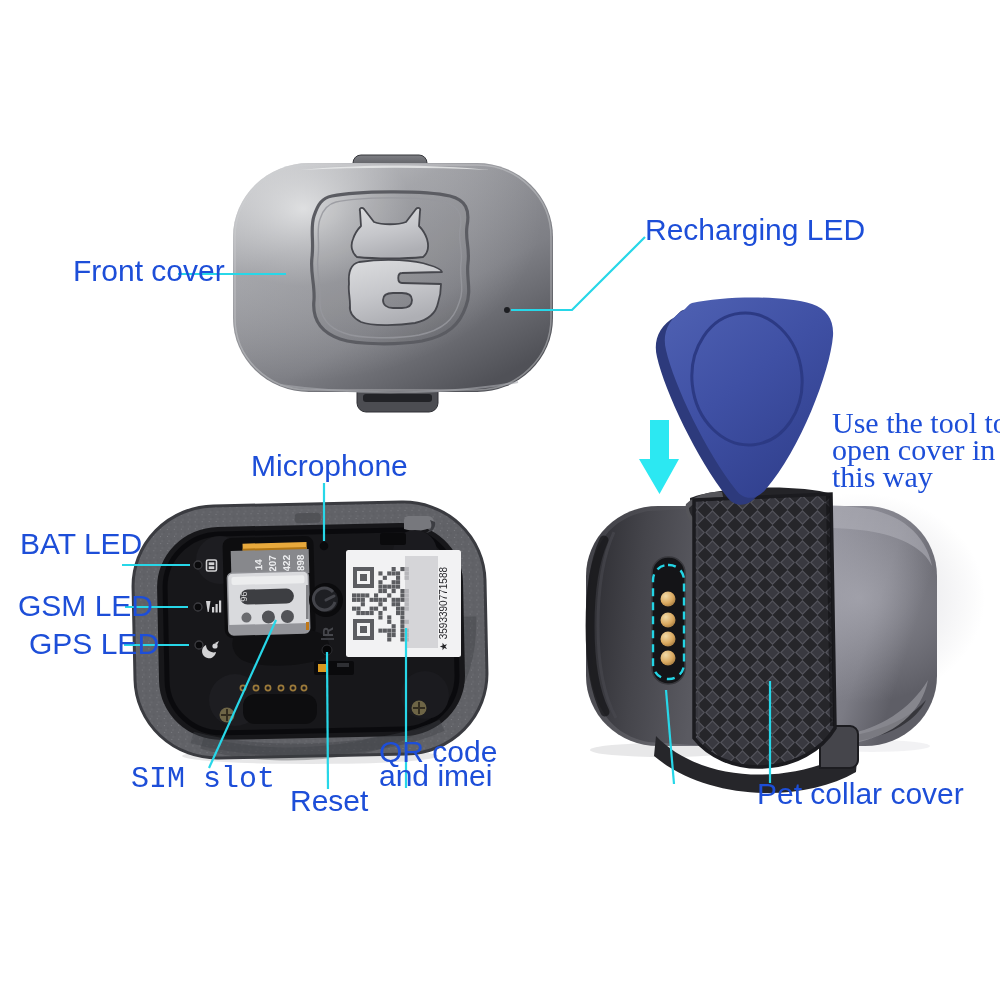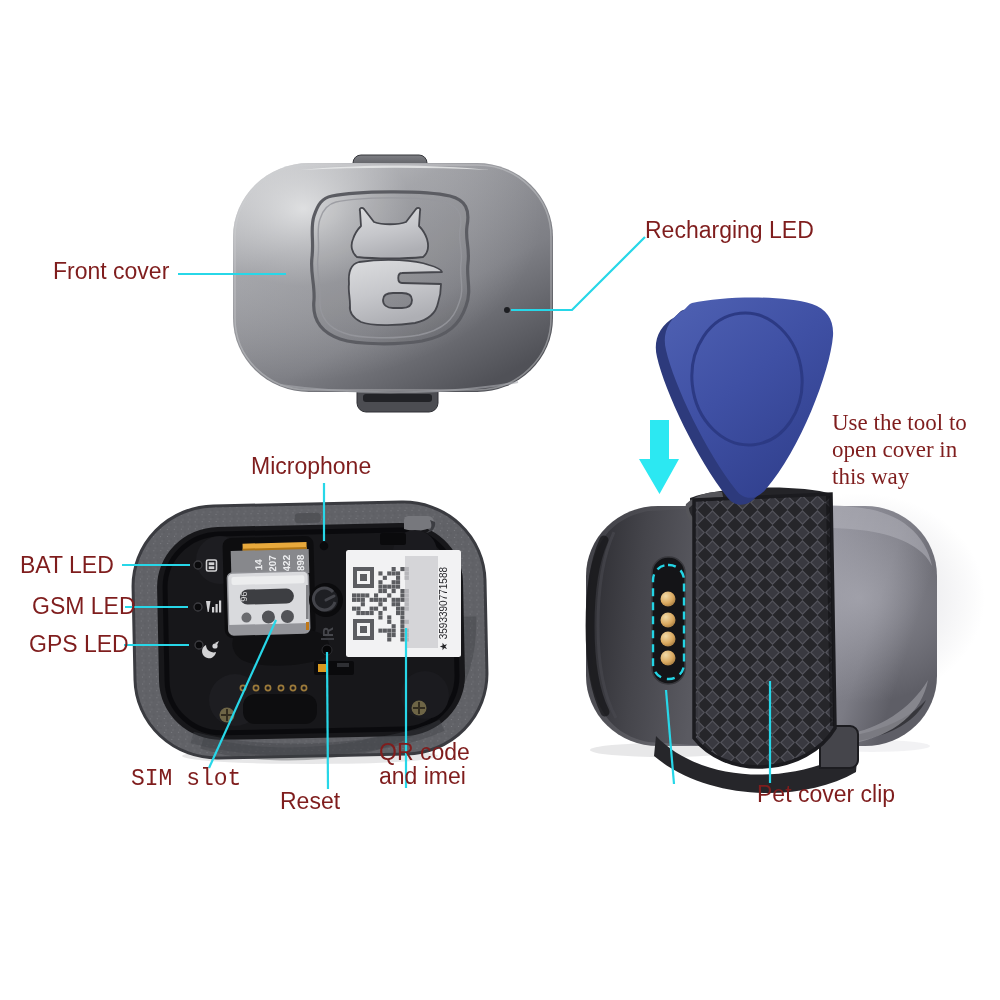--- a/index.html
+++ b/index.html
@@ -1,18 +1,18 @@
 <!DOCTYPE html>
 <html><head>
 <meta charset="utf-8">
 <style>
   html,body{margin:0;padding:0;background:#fff;}
   #stage{position:relative;width:1000px;height:1000px;background:#fff;overflow:hidden;
          font-family:"Liberation Sans",sans-serif;}
-  .lb{position:absolute;color:#7f1d1d;font-size:23px;line-height:26px;white-space:nowrap;}
+  .lb{position:absolute;color:#1d4ed8;font-size:30px;line-height:26px;white-space:nowrap;}
 </style>
 </head>
 <body>
 <div id="stage">
 <svg width="1000" height="1000" viewBox="0 0 1000 1000" style="position:absolute;left:0;top:0;">
 <defs>
   <linearGradient id="bodyTop" x1="0" y1="0" x2="0.75" y2="1">
     <stop offset="0" stop-color="#d0d1d3"></stop>
     <stop offset="0.33" stop-color="#97989d"></stop>
     <stop offset="0.68" stop-color="#7e7f85"></stop>
@@ -353,24 +353,24 @@
   <path d="M327,652 L328,789"></path>
   <path d="M406,628 L406,788"></path>
   <path d="M666,690 L674,784"></path>
   <path d="M770,681 L770,783"></path>
 </g>
 
 <path d="M650,420 L669,420 L669,459 L679,459 L659.5,494 L639,459 L650,459 Z" fill="#2ce8f2"></path>
 
 </svg>
 
-<div class="lb" style="left:53px;top:258px;">Front cover</div>
+<div class="lb" style="left:73px;top:258px;">Front cover</div>
 <div class="lb" style="left:645px;top:217px;">Recharging LED</div>
 <div class="lb" style="left:832px;top:409px;line-height:27px;font-family:Liberation Serif, serif;">Use the tool to<br>open cover in<br>this way</div>
-<div class="lb" style="left:20px;top:552px;">BAT LED</div>
-<div class="lb" style="left:32px;top:593px;">GSM LED</div>
+<div class="lb" style="left:20px;top:531px;">BAT LED</div>
+<div class="lb" style="left:18px;top:593px;">GSM LED</div>
 <div class="lb" style="left:29px;top:631px;">GPS LED</div>
 <div class="lb" style="left:251px;top:453px;">Microphone</div>
 <div class="lb" style="left:131px;top:766px;font-family:Liberation Mono, monospace;">SIM slot</div>
-<div class="lb" style="left:280px;top:788px;">Reset</div>
+<div class="lb" style="left:290px;top:788px;">Reset</div>
 <div class="lb" style="left:379px;top:740px;line-height:24px;">QR code<br>and imei</div>
-<div class="lb" style="left:757px;top:781px;">Pet cover clip</div>
+<div class="lb" style="left:757px;top:781px;">Pet collar cover</div>
 </div>
 
 </body></html>

